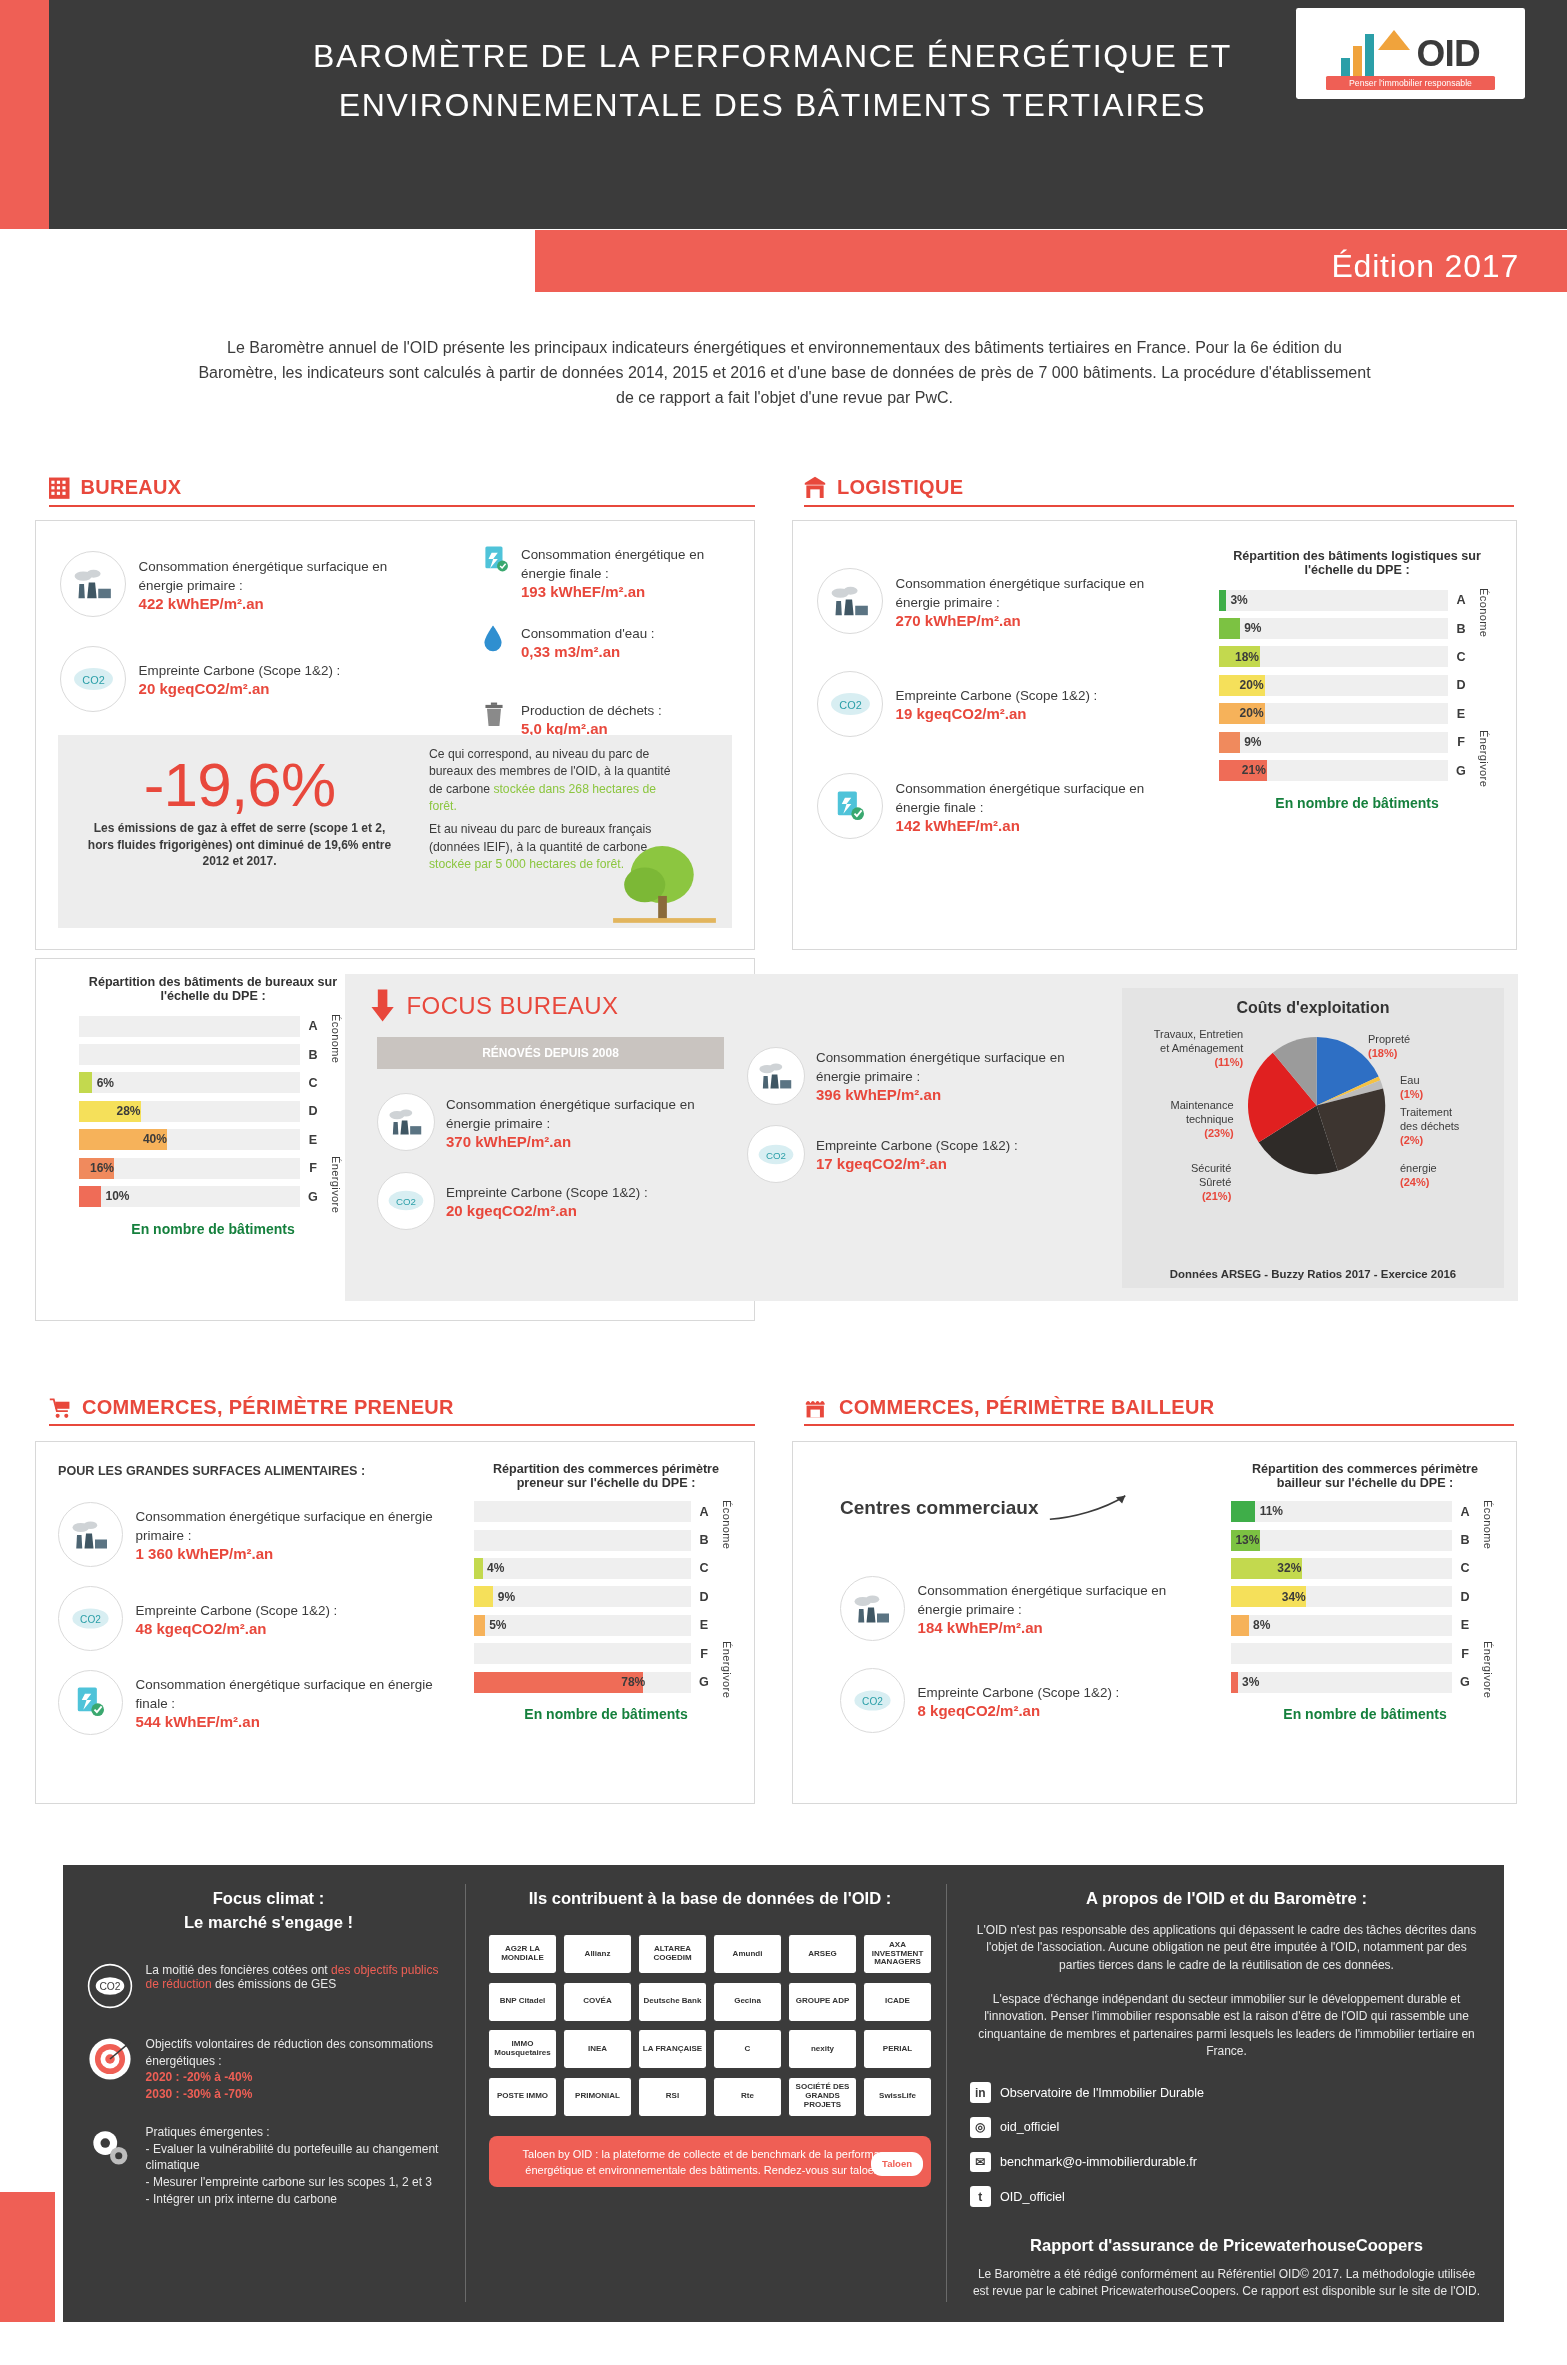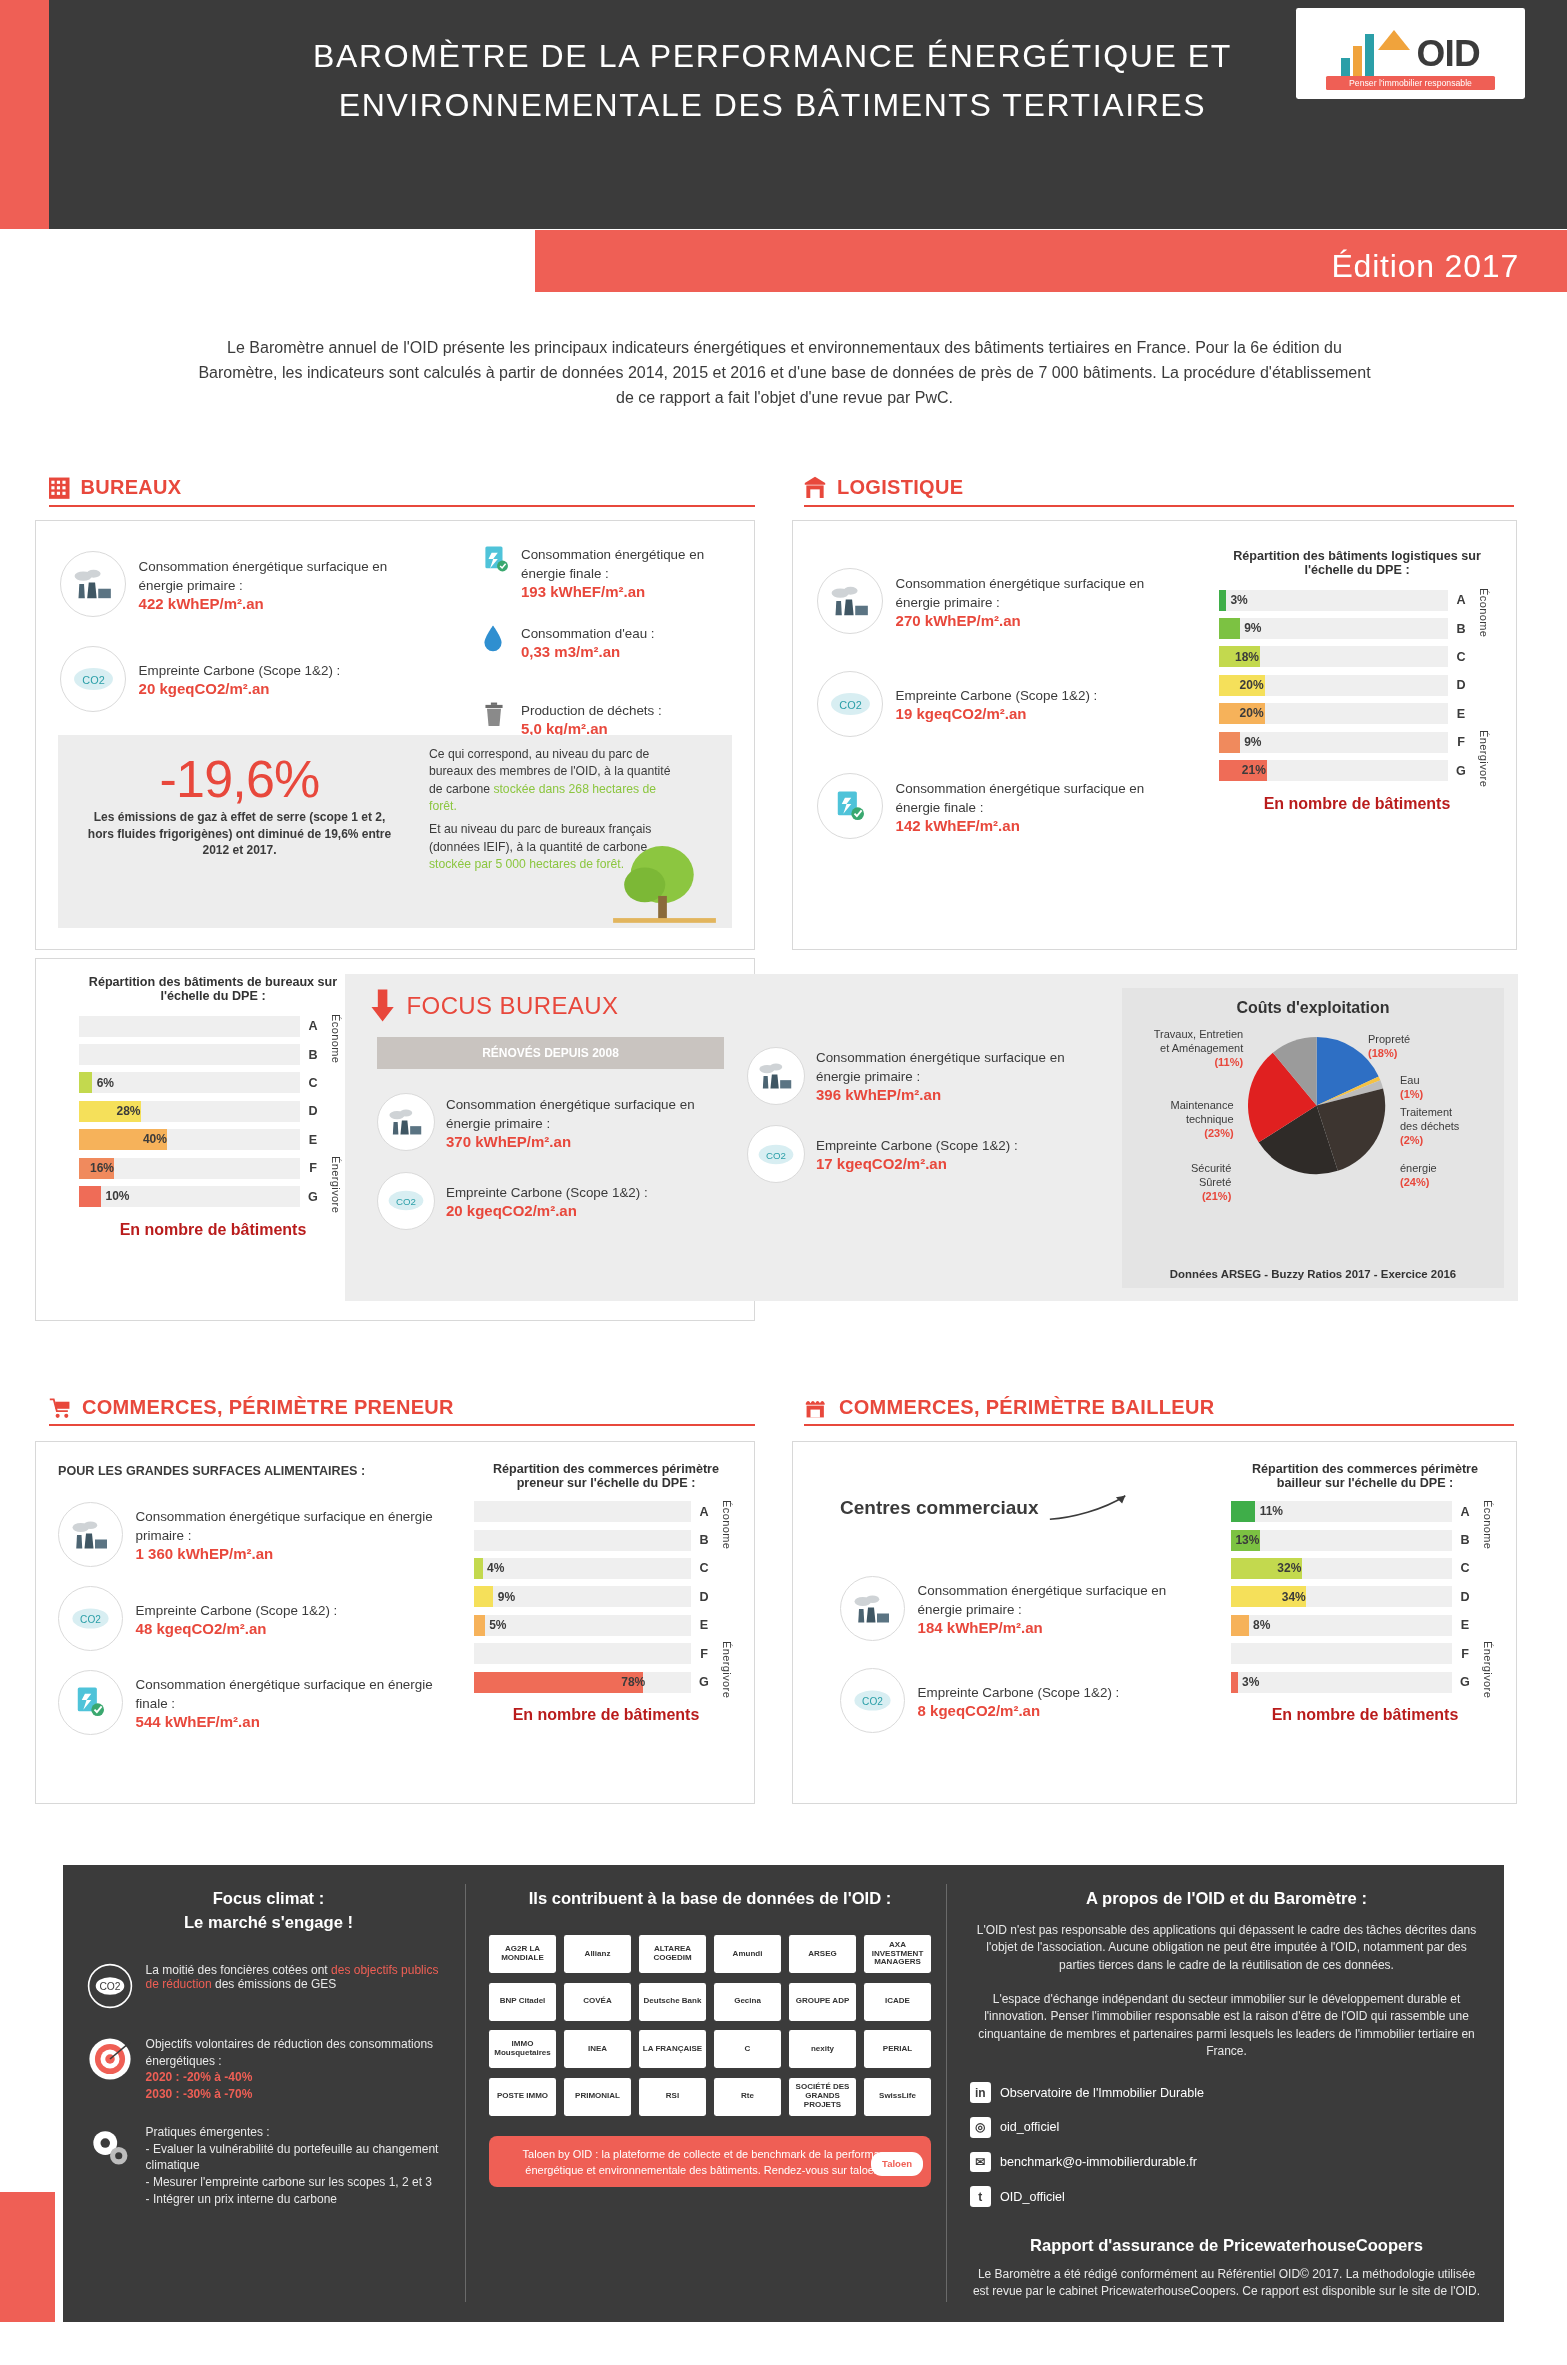--- a/index.html
+++ b/index.html
@@ -76,24 +76,24 @@
   .lbl { font-size:13.4px; color:#3b3b3b; line-height:19px;}
   .val { font-size:15px; color:#e8483c; font-weight:bold; }
 
   
   .dpe-row { display:flex; align-items:center; height:24.4px; margin-bottom:4px; }
   .dpe-track { position:relative; flex:1; height:21px; background:#efefef; }
   .dpe-fill { position:absolute; left:0; top:0; height:21px; }
   .dpe-pct { position:absolute; top:3.2px; font-size:12px; color:#3b3b3b; font-weight:bold;}
   .dpe-letter { width:27px; text-align:center; font-size:12.6px; font-weight:bold; color:#3b3b3b;}
   .axis-label { font-size:11px; color:#3b3b3b; writing-mode:vertical-rl; letter-spacing:0.4px;}
-  .chart-caption { font-size:16px; font-weight:bold; color:#b91c1c; text-align:center;}
+  .chart-caption { font-size:14px; font-weight:bold; color:#15803d; text-align:center;}
 
   
-  .bigpct { font-size:52px; color:#e8483c; font-weight:300; letter-spacing:-0.8px;}
+  .bigpct { font-size:62px; color:#e8483c; font-weight:300; letter-spacing:-0.8px;}
   .bigpct-sub { font-size:12px; font-weight:bold; color:#3b3b3b; line-height:16.6px; text-align:center;}
   .green-note { font-size:12.2px; color:#3b3b3b; line-height:17.3px;}
   .green-note .g { color:#8cc640; }
 
   
   .footer {
     position:absolute; left:63px; top:1865px; width:1441px; height:457px; background:#3b3b3b;
   }
   .footer-left-red { position:absolute; left:0px; top:2192px; width:55px; height:130px; background:#ef5f55;}
   .footer h3 { color:#ffffff; font-size:16.6px; text-align:center; margin:0; line-height:24px; font-weight:bold;}

